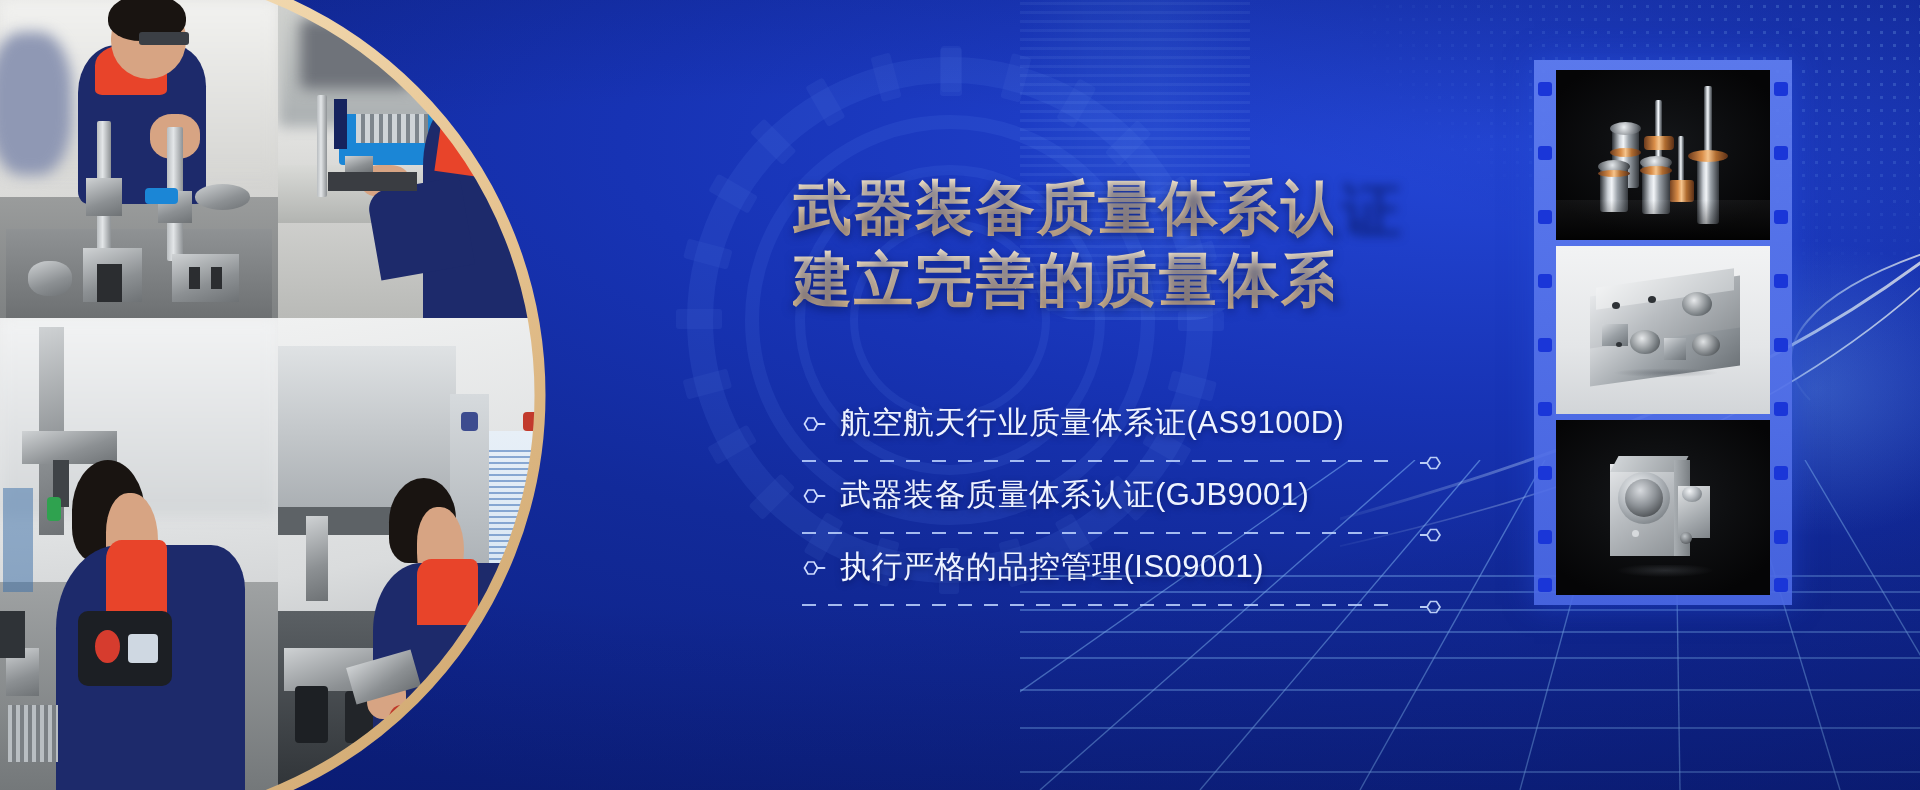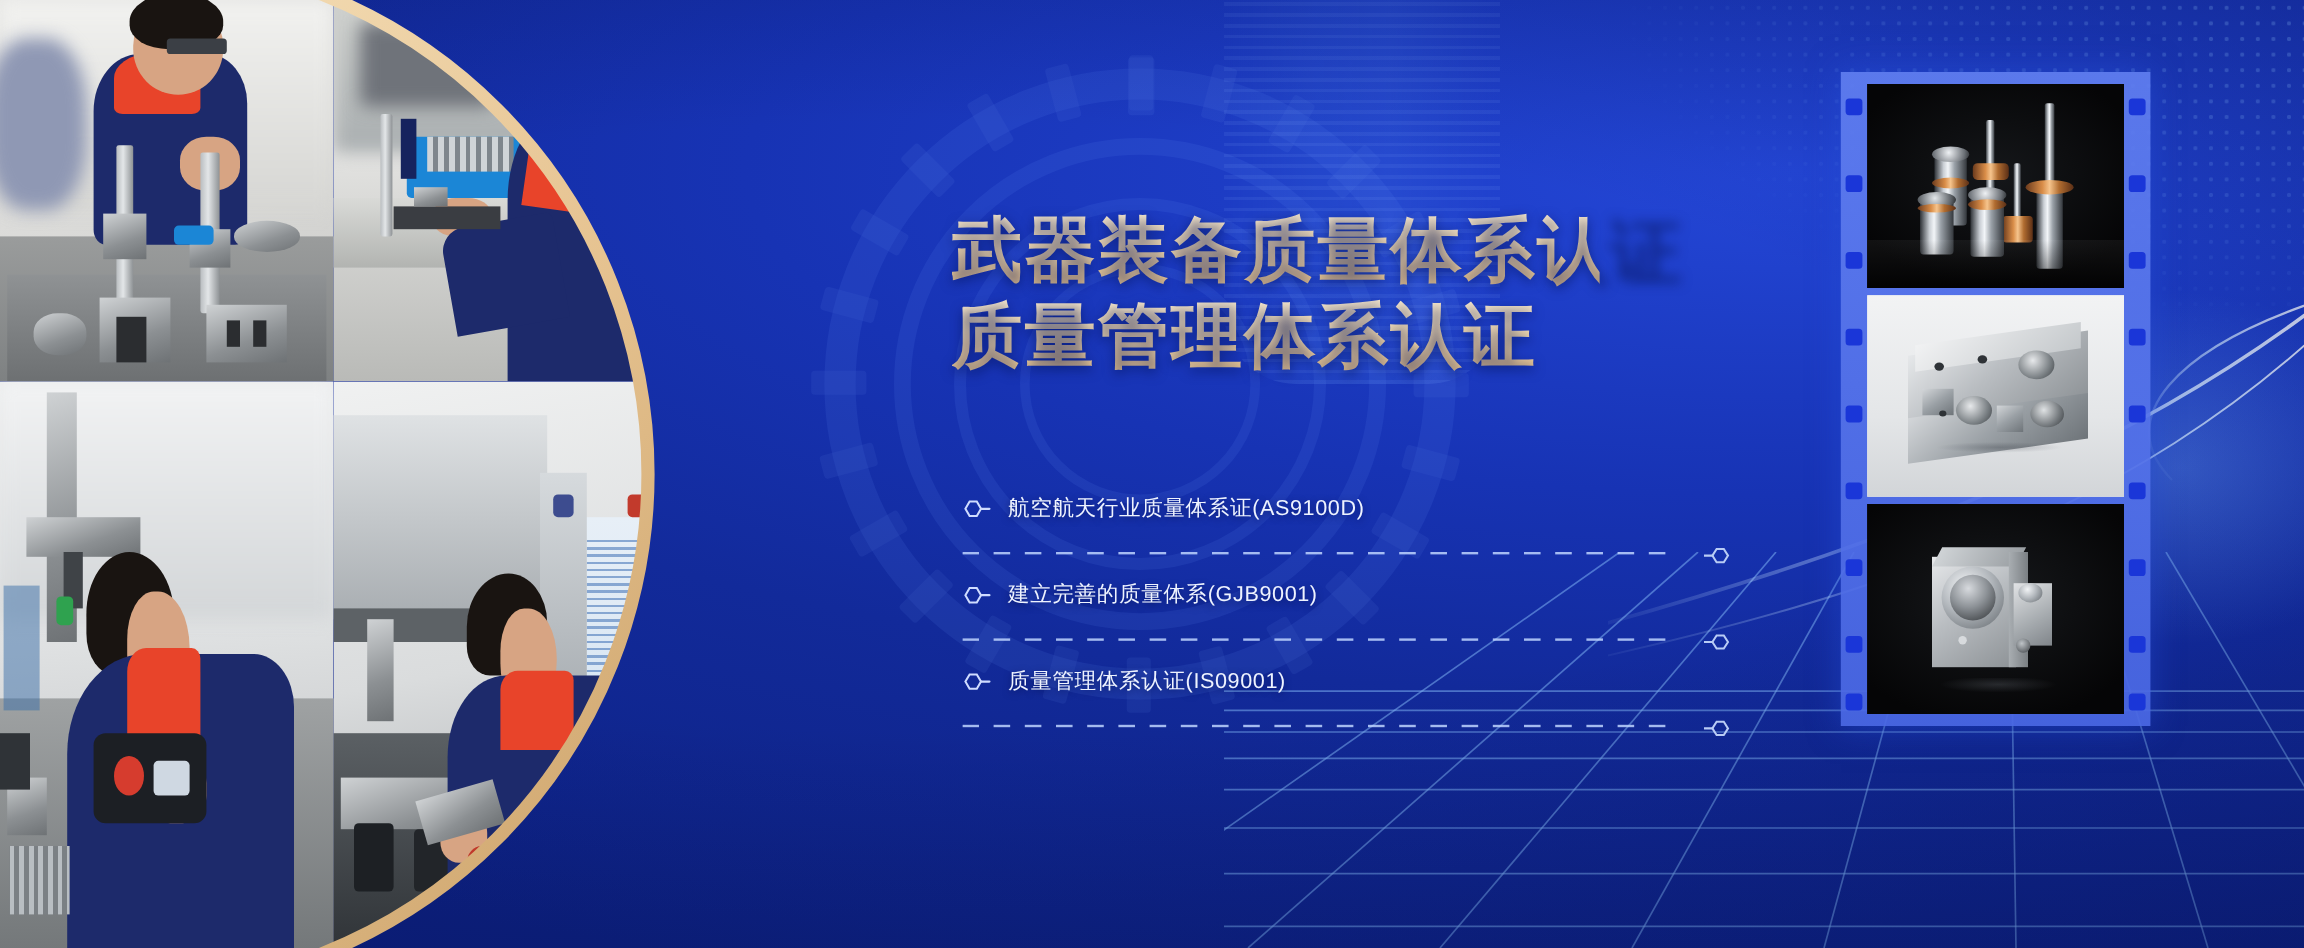--- a/index.html
+++ b/index.html
@@ -112,21 +112,21 @@
     color:rgba(6,18,86,.55); filter:blur(3px); z-index:-1; white-space:nowrap;
   }
 
   
   .certs{ position:absolute; left:800px; top:398px; width:660px; }
   .cert{ position:relative; height:72px; }
   .cert-row{ display:flex; align-items:center; height:50px; }
   .hexmark{ width:26px; height:18px; flex:0 0 26px; margin-right:14px; position:relative; top:1px; }
   .hexmark svg{ width:100%; height:100%; display:block; }
   .cert-text{
-    color:#eef3ff; font-size:18px; letter-spacing:.5px; white-space:nowrap;
+    color:#eef3ff; font-size:31px; letter-spacing:.5px; white-space:nowrap;
     text-shadow:0 2px 6px rgba(4,14,70,.6);
   }
   .dashline{
     position:absolute; left:2px; right:64px; bottom:8px; height:2px;
     background-image:linear-gradient(90deg, rgba(190,212,255,.85) 0 14px, rgba(0,0,0,0) 14px 26px);
     background-size:26px 2px;
   }
   .endmark{ position:absolute; right:16px; bottom:-2px; width:24px; height:18px; }
   .endmark svg{ width:100%; height:100%; display:block; }
 
@@ -360,21 +360,21 @@
       <circle cx="110" cy="395" r="430" fill="none" stroke="url(#goldarc)" stroke-width="11"></circle>
     </svg>
   </div>
 
   <div class="hl-shadow">
     <div>建立完善的质量体系</div>
     <div>执行严格的品控管理</div>
   </div>
   <div class="headline">
     <div class="hl-line">武器装备质量体系认证</div>
-    <div class="hl-line">质量管理体系认证</div>
+    <div class="hl-line">建立完善的质量体系</div>
   </div>
 
   <div class="certs">
 
     <div class="cert">
       <div class="cert-row">
         <span class="hexmark">
           <svg viewBox="0 0 26 18" xmlns="http://www.w3.org/2000/svg">
             <path d="M4.5 9 L8 3 L14 3 L17.5 9 L14 15 L8 15 Z" fill="none" stroke="#cfdcff" stroke-width="1.7"></path>
             <path d="M17.5 9 H24.5" stroke="#cfdcff" stroke-width="1.9" stroke-linecap="round"></path>
@@ -392,40 +392,40 @@
     </div>
 
     <div class="cert">
       <div class="cert-row">
         <span class="hexmark">
           <svg viewBox="0 0 26 18" xmlns="http://www.w3.org/2000/svg">
             <path d="M4.5 9 L8 3 L14 3 L17.5 9 L14 15 L8 15 Z" fill="none" stroke="#cfdcff" stroke-width="1.7"></path>
             <path d="M17.5 9 H24.5" stroke="#cfdcff" stroke-width="1.9" stroke-linecap="round"></path>
           </svg>
         </span>
-        <span class="cert-text">建立完善的质量体系(GJB9001)</span>
+        <span class="cert-text">武器装备质量体系认证(GJB9001)</span>
       </div>
       <div class="dashline"></div>
       <div class="endmark">
         <svg viewBox="0 0 24 18" xmlns="http://www.w3.org/2000/svg">
           <path d="M0 9 H7" stroke="#b9ccf5" stroke-width="1.8" stroke-linecap="round"></path>
           <path d="M7 9 L10.5 3.5 L16.5 3.5 L20 9 L16.5 14.5 L10.5 14.5 Z" fill="none" stroke="#b9ccf5" stroke-width="1.7"></path>
         </svg>
       </div>
     </div>
 
     <div class="cert">
       <div class="cert-row">
         <span class="hexmark">
           <svg viewBox="0 0 26 18" xmlns="http://www.w3.org/2000/svg">
             <path d="M4.5 9 L8 3 L14 3 L17.5 9 L14 15 L8 15 Z" fill="none" stroke="#cfdcff" stroke-width="1.7"></path>
             <path d="M17.5 9 H24.5" stroke="#cfdcff" stroke-width="1.9" stroke-linecap="round"></path>
           </svg>
         </span>
-        <span class="cert-text">质量管理体系认证(IS09001)</span>
+        <span class="cert-text">执行严格的品控管理(IS09001)</span>
       </div>
       <div class="dashline"></div>
       <div class="endmark">
         <svg viewBox="0 0 24 18" xmlns="http://www.w3.org/2000/svg">
           <path d="M0 9 H7" stroke="#b9ccf5" stroke-width="1.8" stroke-linecap="round"></path>
           <path d="M7 9 L10.5 3.5 L16.5 3.5 L20 9 L16.5 14.5 L10.5 14.5 Z" fill="none" stroke="#b9ccf5" stroke-width="1.7"></path>
         </svg>
       </div>
     </div>
   </div>

